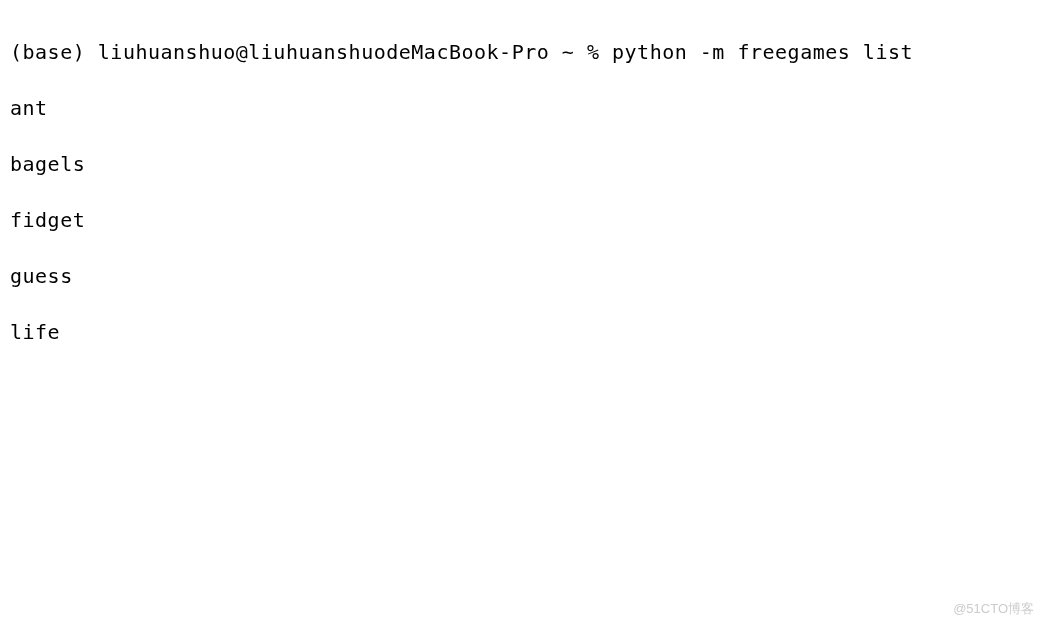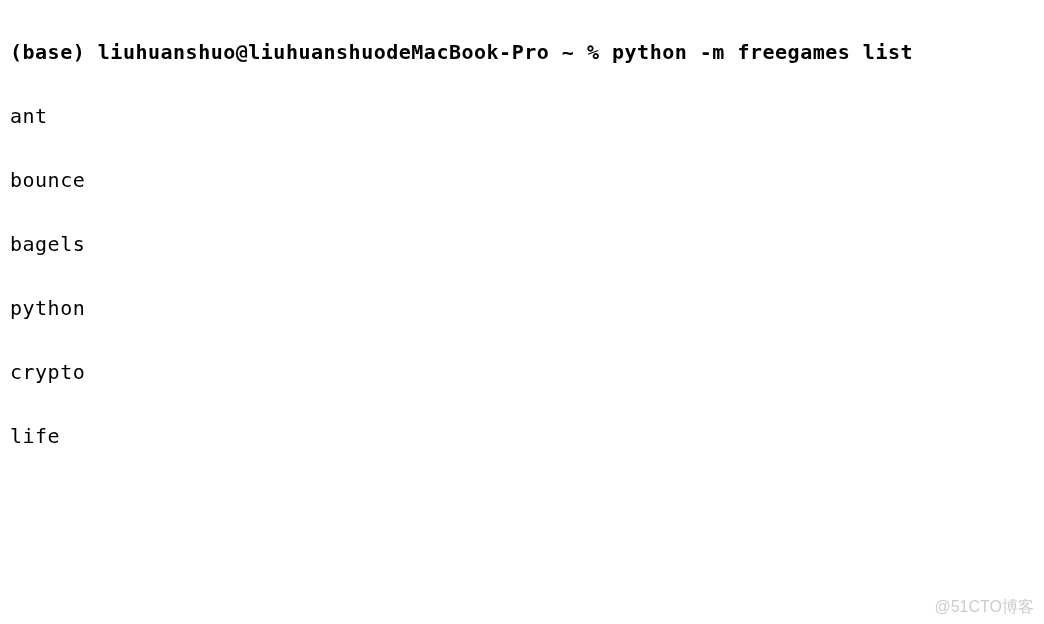--- a/index.html
+++ b/index.html
@@ -18,46 +18,43 @@
       height: 624px;
       overflow: hidden;
       position: relative;
       letter-spacing: 0.5px;
     }
     .terminal {
       white-space: pre;
     }
     .prompt-line {
       display: block;
-      font-weight: bold;
     }
     .output-line {
       display: block;
-      margin-top: 8px;
     }
     .watermark {
       position: absolute;
       bottom: 6px;
       right: 10px;
-      font-size: 16px;
+      font-size: 13px;
       color: #cccccc;
       font-family: -apple-system, BlinkMacSystemFont, "Segoe UI", Arial, sans-serif;
       letter-spacing: 0;
     }
   </style>
 </head>
 <body>
 
 <div class="terminal">
 <span class="prompt-line"><span>(base)</span> <span>liuhuanshuo@liuhuanshuodeMacBook-Pro</span> <span>~</span> <span>%</span> <span>python -m freegames list</span></span>
 <span class="output-line">ant</span>
-<span class="output-line">bounce</span>
 <span class="output-line">bagels</span>
-<span class="output-line">python</span>
-<span class="output-line">crypto</span>
+<span class="output-line">fidget</span>
+<span class="output-line">guess</span>
 <span class="output-line">life</span>
 
 
 
 
 
 
 
 
 

